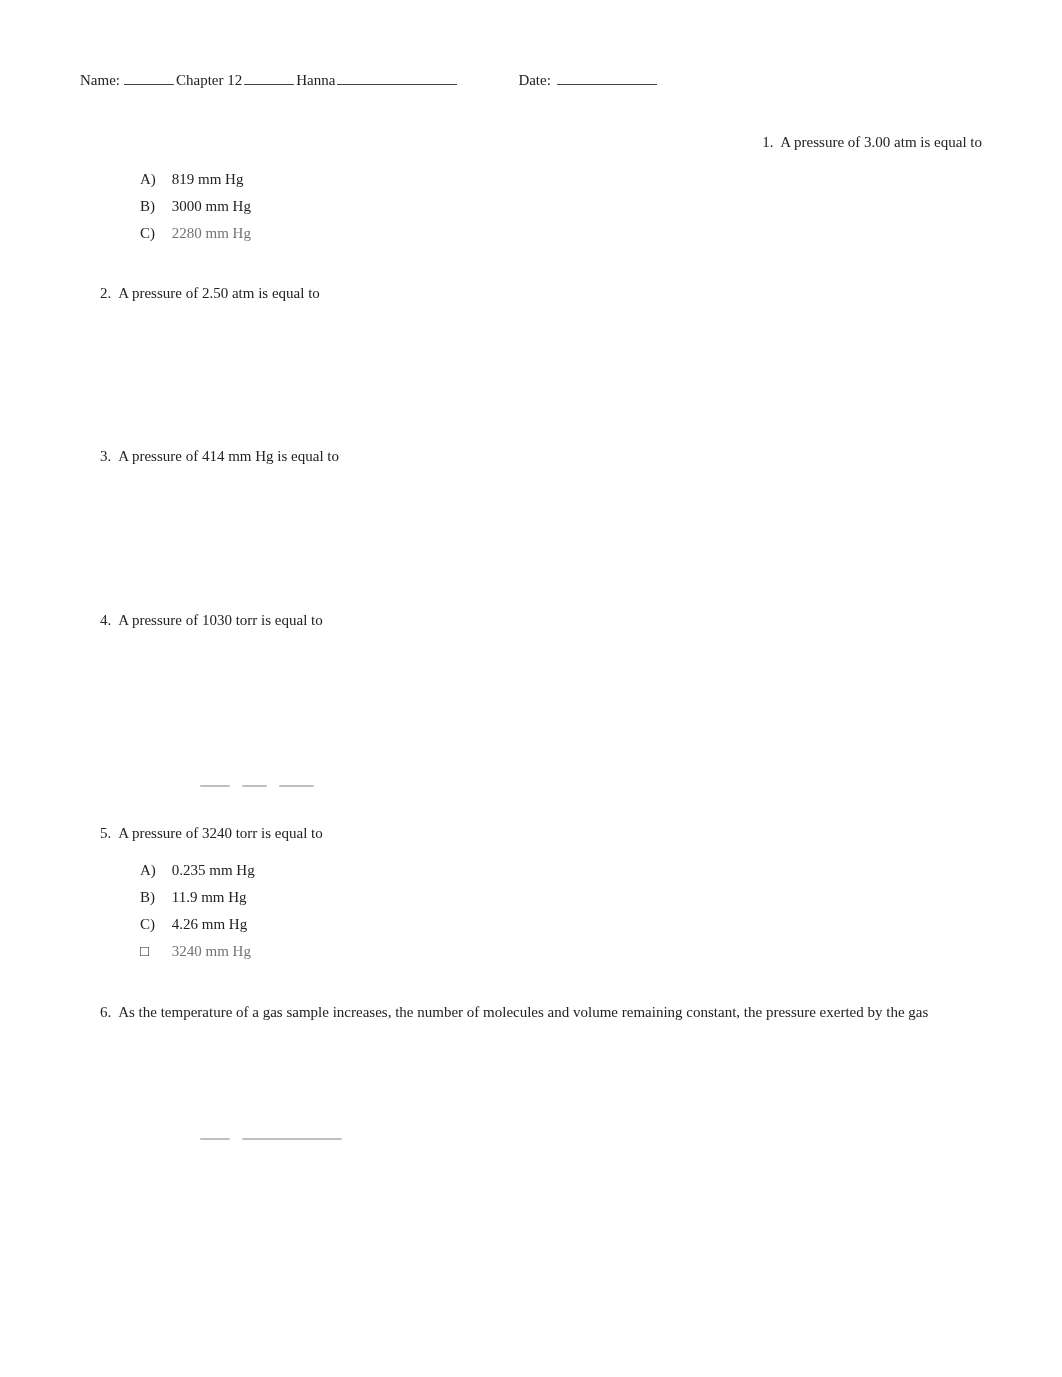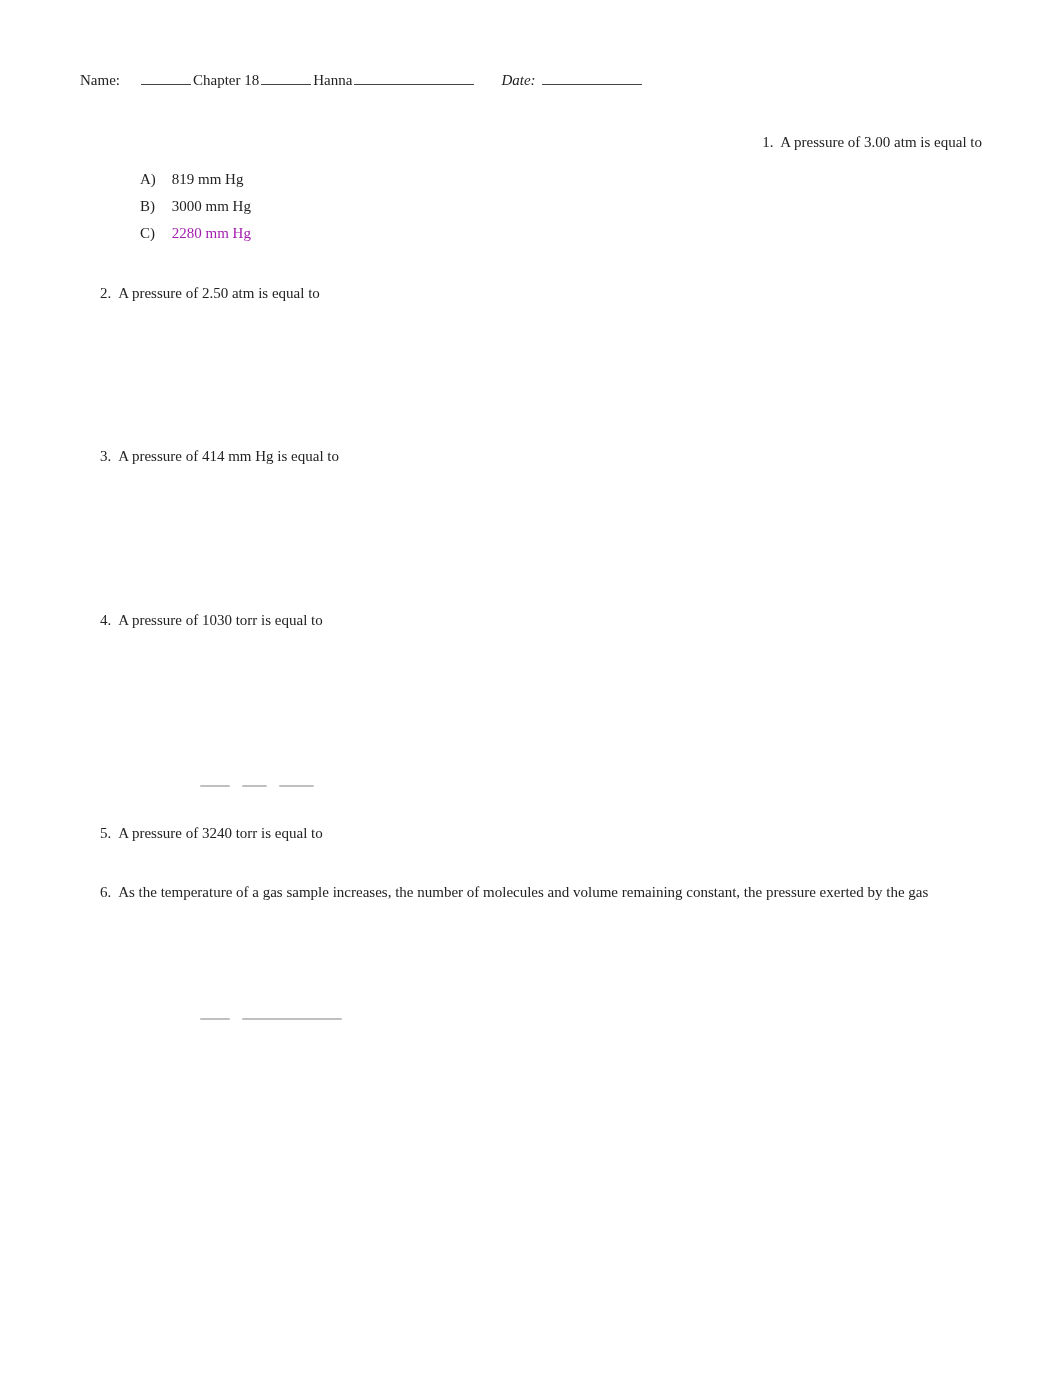--- a/index.html
+++ b/index.html
@@ -12,21 +12,21 @@
       background: #ffffff;
       font-family: "Times New Roman", Times, serif;
       font-size: 15px;
       color: #222222;
       width: 1062px;
       min-height: 1377px;
       padding: 60px 80px 60px 80px;
     }
 
     .header-label {
-      margin-right: 21px;
+      margin-right: 4px;
     }
 
     .questions-container {
       margin-top: 10px;
     }
 
     .question-block {
       margin-bottom: 35px;
     }
 
@@ -48,21 +48,21 @@
     .options-list li {
       line-height: 1.8;
     }
 
     .option-letter {
       display: inline-block;
       width: 28px;
     }
 
     .answer-red {
-      color: #a21caf;
+      color: #737373;
       font-weight: normal;
     }
 
     .header-row {
       display: flex;
       align-items: baseline;
       flex-wrap: nowrap;
       margin-bottom: 30px;
     }
 
@@ -99,25 +99,25 @@
       background: #c0c0c0;
       border-radius: 1px;
     }
   </style>
 </head>
 <body>
 
 <div class="header-row">
   <span class="header-label">Name:</span>
   <span class="underline-fill"></span>
-  <span style="margin: 0 2px;">Chapter 18</span>
+  <span style="margin: 0 2px;">Chapter 12</span>
   <span class="underline-fill"></span>
   <span style="margin: 12px 2px;">Hanna</span>
   <span class="underline-fill-long"></span>
-  <span style="margin-left: 27px; font-style: italic;">Date:</span>
+  <span style="margin-left: 61px;">Date:</span>
   <span class="underline-fill-date" style="margin-left: 6px;"></span>
 </div>
 
 <div class="questions-container">
 
   <div class="question-block">
     <div class="question-text" style="margin-left: 20px; text-align: right;">
       <span class="question-number">1.</span>
       <span>A pressure of 3.00 atm is equal to</span>
     </div>
@@ -165,20 +165,38 @@
       <div class="faint-line" style="width: 25px;"></div>
       <div class="faint-line" style="width: 35px;"></div>
     </div>
   </div>
 
   <div class="question-block">
     <div class="question-text" style="margin-left: 20px;">
       <span class="question-number">5.</span>
       <span>A pressure of 3240 torr is equal to</span>
     </div>
+    <ul class="options-list">
+      <li>
+        <span class="option-letter">A)</span>
+        <span>0.235 mm Hg</span>
+      </li>
+      <li>
+        <span class="option-letter">B)</span>
+        <span>11.9 mm Hg</span>
+      </li>
+      <li>
+        <span class="option-letter">C)</span>
+        <span>4.26 mm Hg</span>
+      </li>
+      <li>
+        <span class="option-letter" style="font-size: 15px;">□</span>
+        <span class="answer-red">3240 mm Hg</span>
+      </li>
+    </ul>
   </div>
 
   <div class="question-block">
     <div class="question-text" style="margin-left: 20px; line-height: 1.6;">
       <span class="question-number">6.</span>
       <span>As the temperature of a gas sample increases, the number of molecules and volume remaining constant, the pressure exerted by the gas</span>
     </div>
     <div style="height: 100px;"></div>
 
     <div class="faint-lines">

